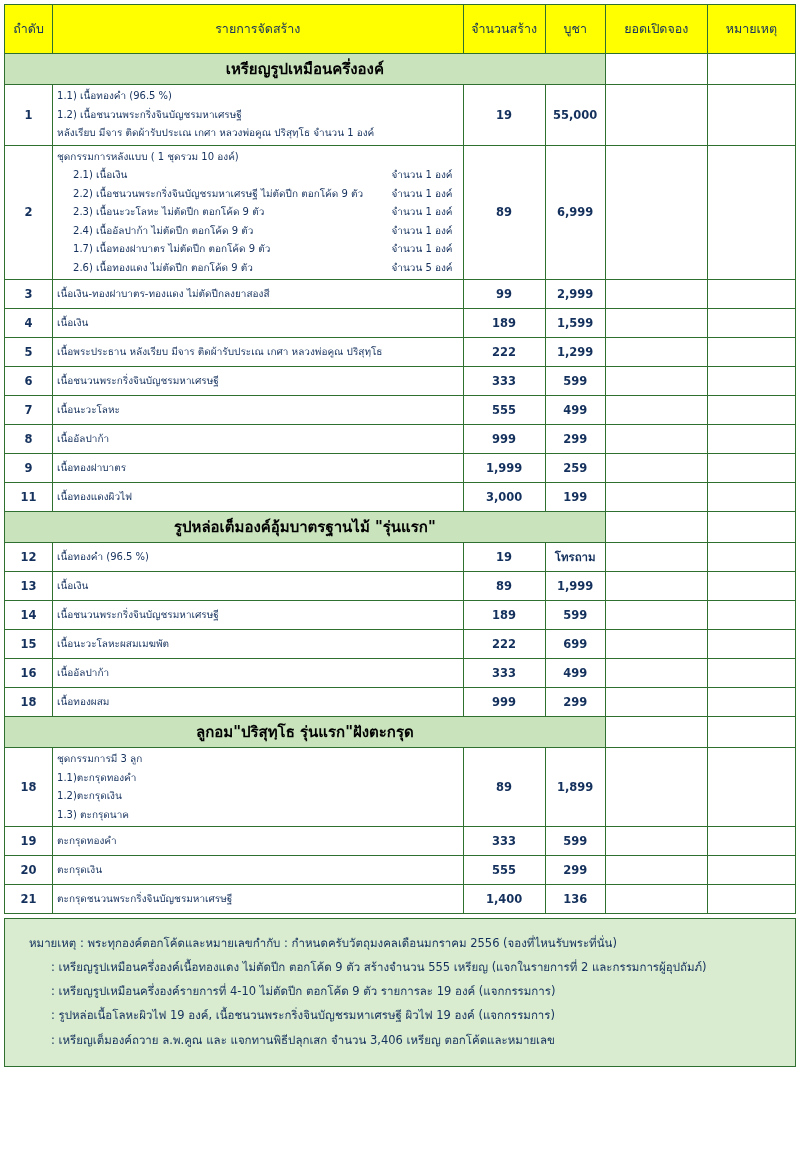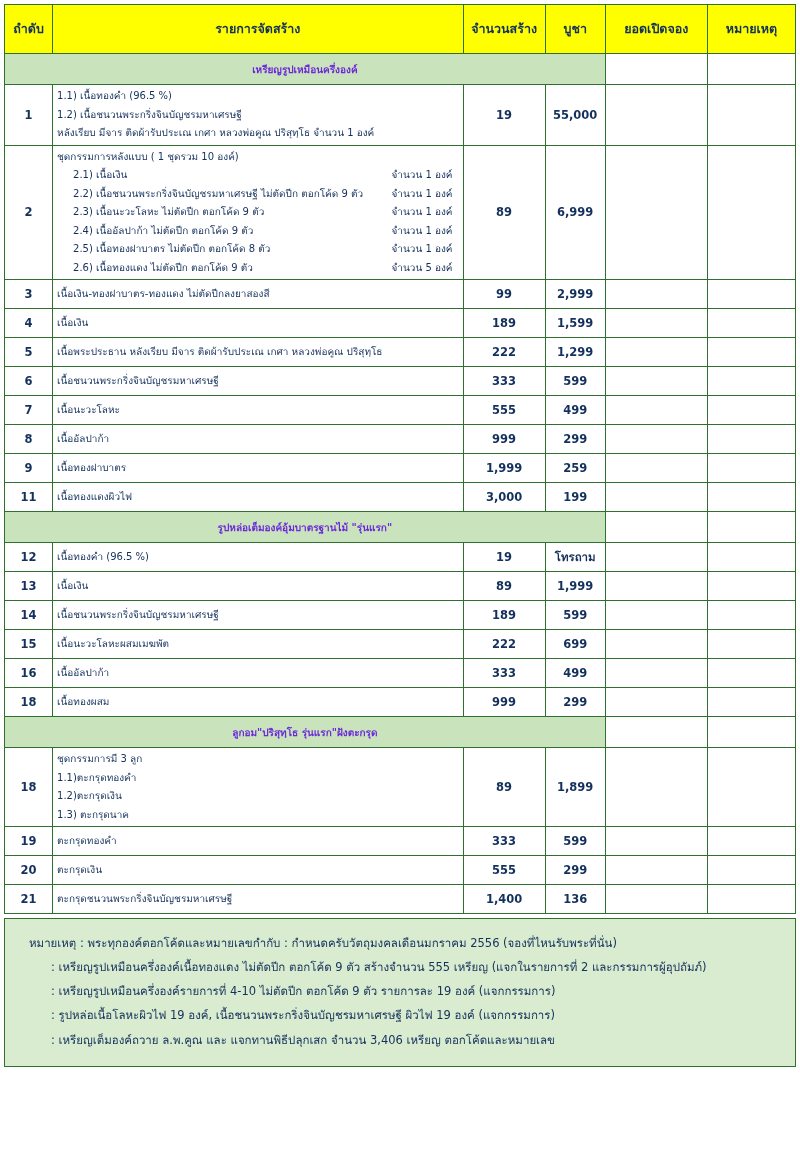--- a/index.html
+++ b/index.html
@@ -36,31 +36,31 @@
   col.c-no    { width: 48px; }
   col.c-desc  { width: 410px; }
   col.c-qty   { width: 82px; }
   col.c-price { width: 60px; }
   col.c-res   { width: 102px; }
   col.c-note  { width: 88px; }
 
   thead th {
     background: #ffff00;
     color: #14305c;
-    font-weight: bold;
+    font-weight: normal;
     font-size: 12.5px;
     height: 44px;
     border: 1px solid #2f6f2f;
   }
   .sect {
     background: #c9e3bd;
     text-align: center;
     font-weight: bold;
-    font-size: 10px;
-    color: #6d28d9;
+    font-size: 15px;
+    color: #000000;
     height: 26px;
   }
   td.no {
     text-align: center;
     font-weight: bold;
     font-size: 11.5px;
     color: #14305c;
   }
   td.desc {
     text-align: left;
@@ -157,21 +157,21 @@
           </span>
           <span class="desc-row">
             <span>2.3) เนื้อนะวะโลหะ ไม่ตัดปีก ตอกโค้ด 9 ตัว</span>
             <span class="amt">จำนวน  1  องค์</span>
           </span>
           <span class="desc-row">
             <span>2.4) เนื้ออัลปาก้า ไม่ตัดปีก ตอกโค้ด 9 ตัว</span>
             <span class="amt">จำนวน  1  องค์</span>
           </span>
           <span class="desc-row">
-            <span>2.5) เนื้อทองฝาบาตร ไม่ตัดปีก ตอกโค้ด 8 ตัว</span>
+            <span>1.7) เนื้อทองฝาบาตร ไม่ตัดปีก ตอกโค้ด 9 ตัว</span>
             <span class="amt">จำนวน  1  องค์</span>
           </span>
           <span class="desc-row">
             <span>2.6) เนื้อทองแดง ไม่ตัดปีก ตอกโค้ด 9 ตัว</span>
             <span class="amt">จำนวน  5  องค์</span>
           </span>
         </td>
         <td class="qty">89</td>
         <td class="price">6,999</td>
         <td class="blank"></td>

